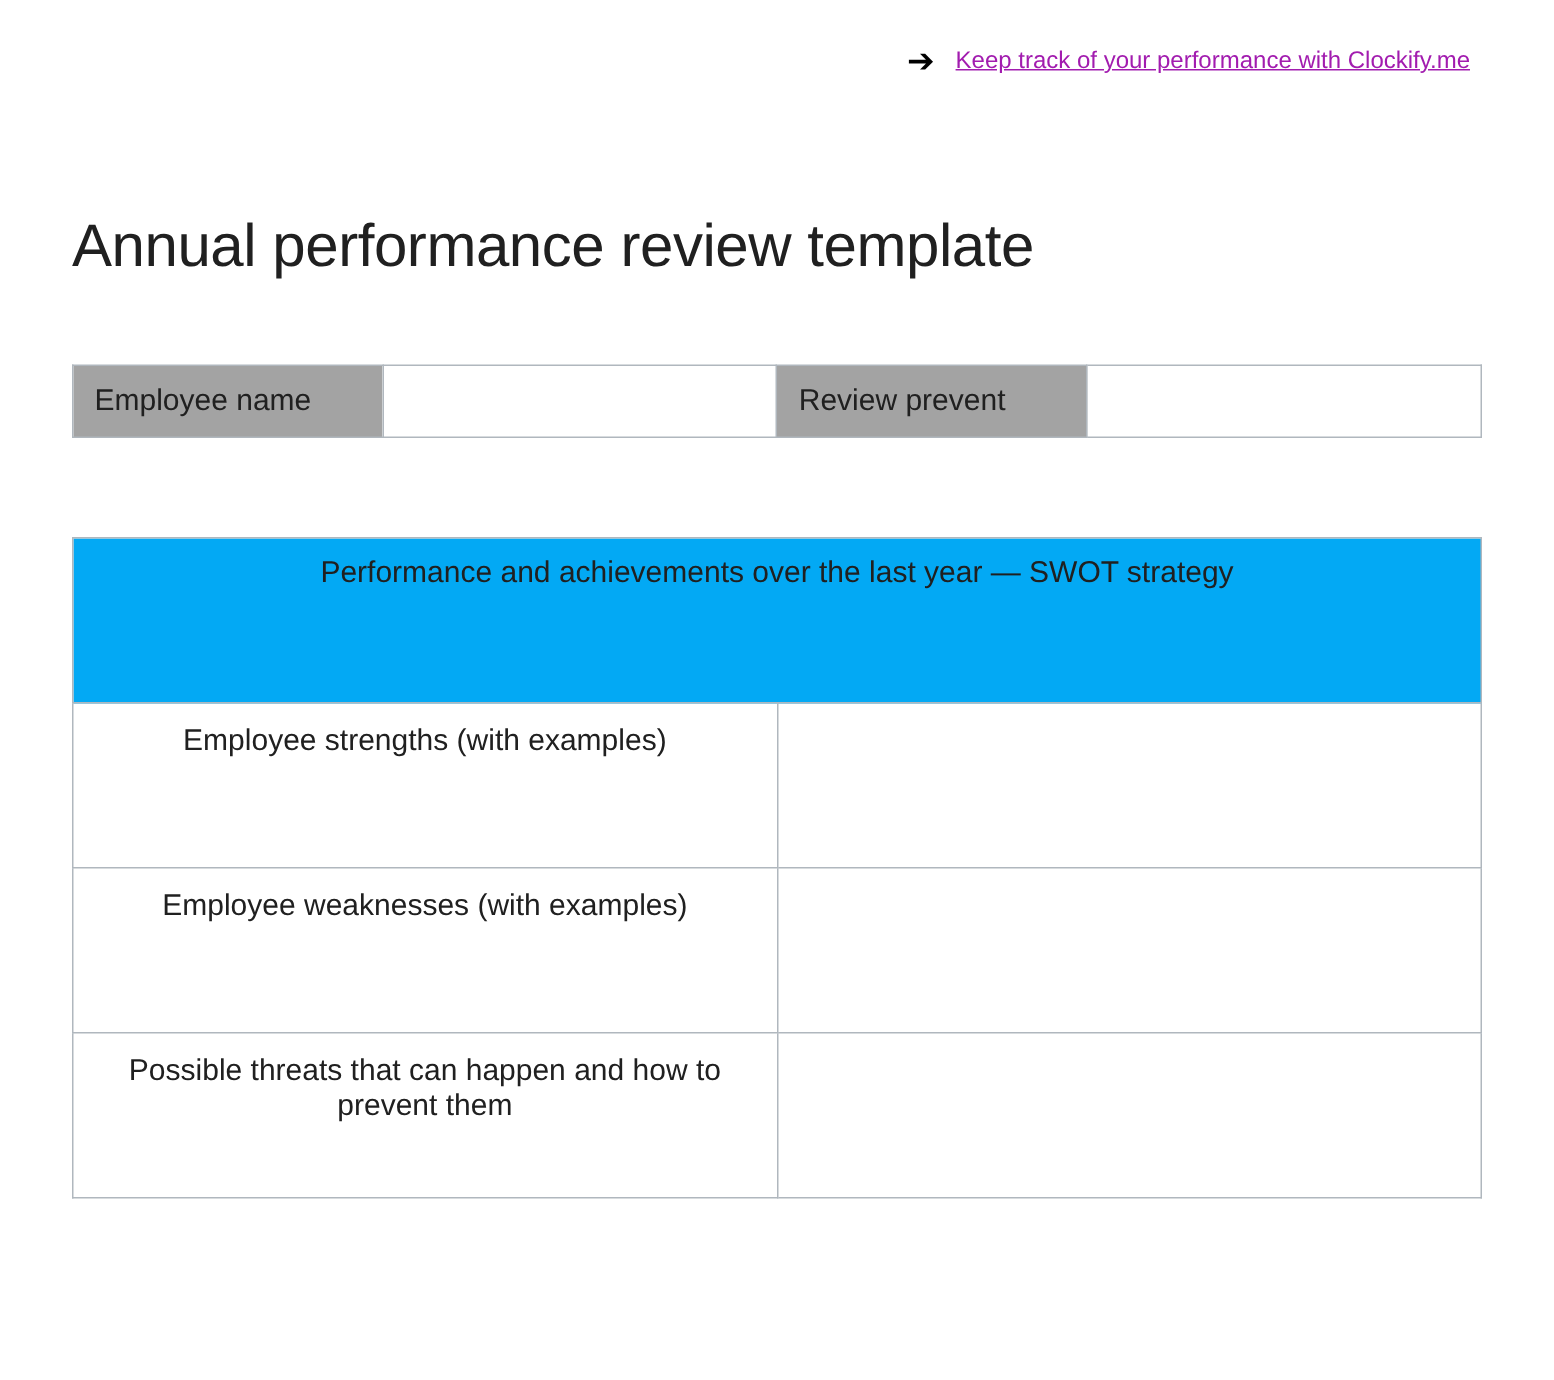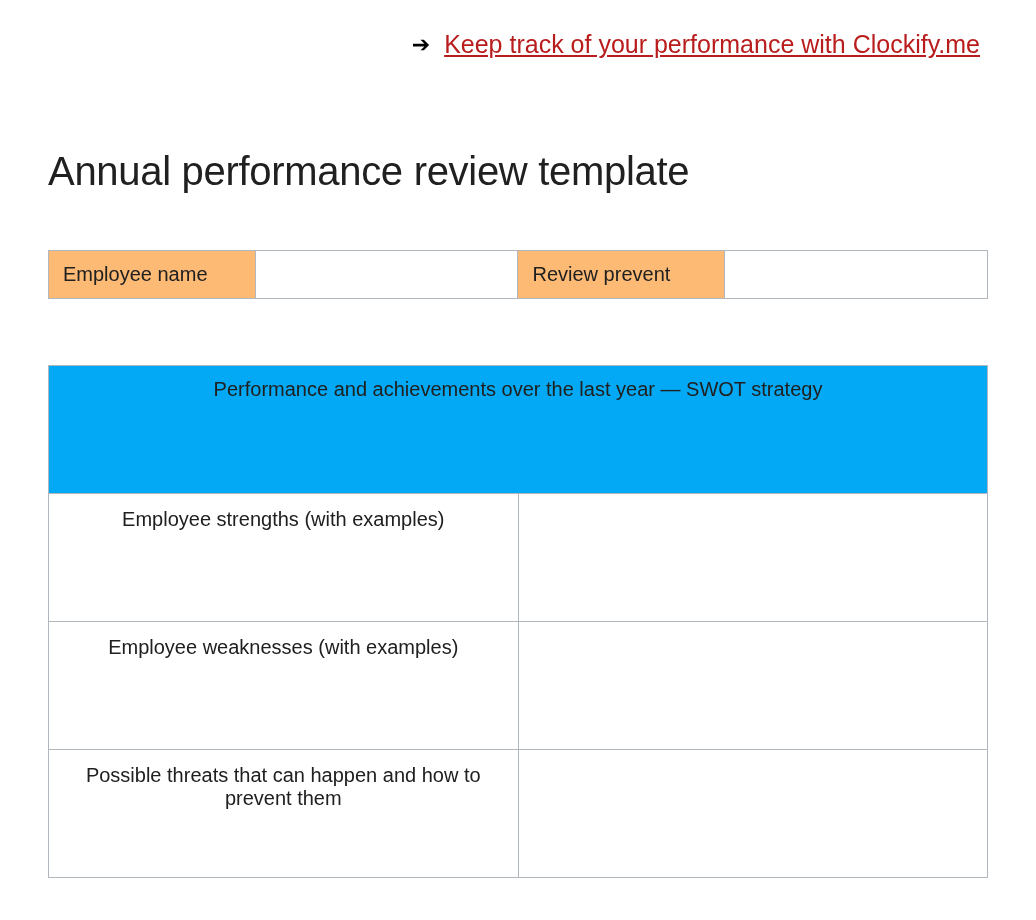--- a/index.html
+++ b/index.html
@@ -20,22 +20,22 @@
       gap: 14px;
       margin-bottom: 90px;
       padding-right: 8px;
     }
     .arrow-icon {
       font-size: 22px;
       line-height: 1;
       color: #000000;
     }
     .top-link {
-      color: #b91c1c;
-      font-size: 25px;
+      color: #a21caf;
+      font-size: 16px;
     }
     .page-title {
       font-size: 40px;
       font-weight: 400;
       color: #202020;
       margin-bottom: 56px;
       letter-spacing: -0.3px;
     }
     .info-table {
       width: 100%;
@@ -44,21 +44,21 @@
     }
     .info-table td {
       border: 1px solid #b0b7be;
       padding: 12px 14px;
       font-size: 20px;
       color: #202020;
       height: 48px;
       vertical-align: middle;
     }
     .info-table .label-cell {
-      background: #fdba74;
+      background: #a3a3a3;
       width: 22%;
     }
     .info-table .value-cell {
       background: #ffffff;
       width: 28%;
     }
     .swot-table {
       width: 100%;
       border-collapse: collapse;
     }
@@ -68,21 +68,21 @@
       font-size: 20px;
       text-align: center;
       padding: 12px 14px;
       border: 1px solid #03a9f4;
     }
     .swot-table td {
       border: 1px solid #b0b7be;
       font-size: 20px;
       color: #202020;
       vertical-align: top;
-      height: 128px;
+      height: 110px;
     }
     .swot-label {
       width: 50%;
       text-align: center;
       padding: 14px 24px 26px 24px;
     }
     .swot-value {
       width: 50%;
       padding: 14px;
     }

